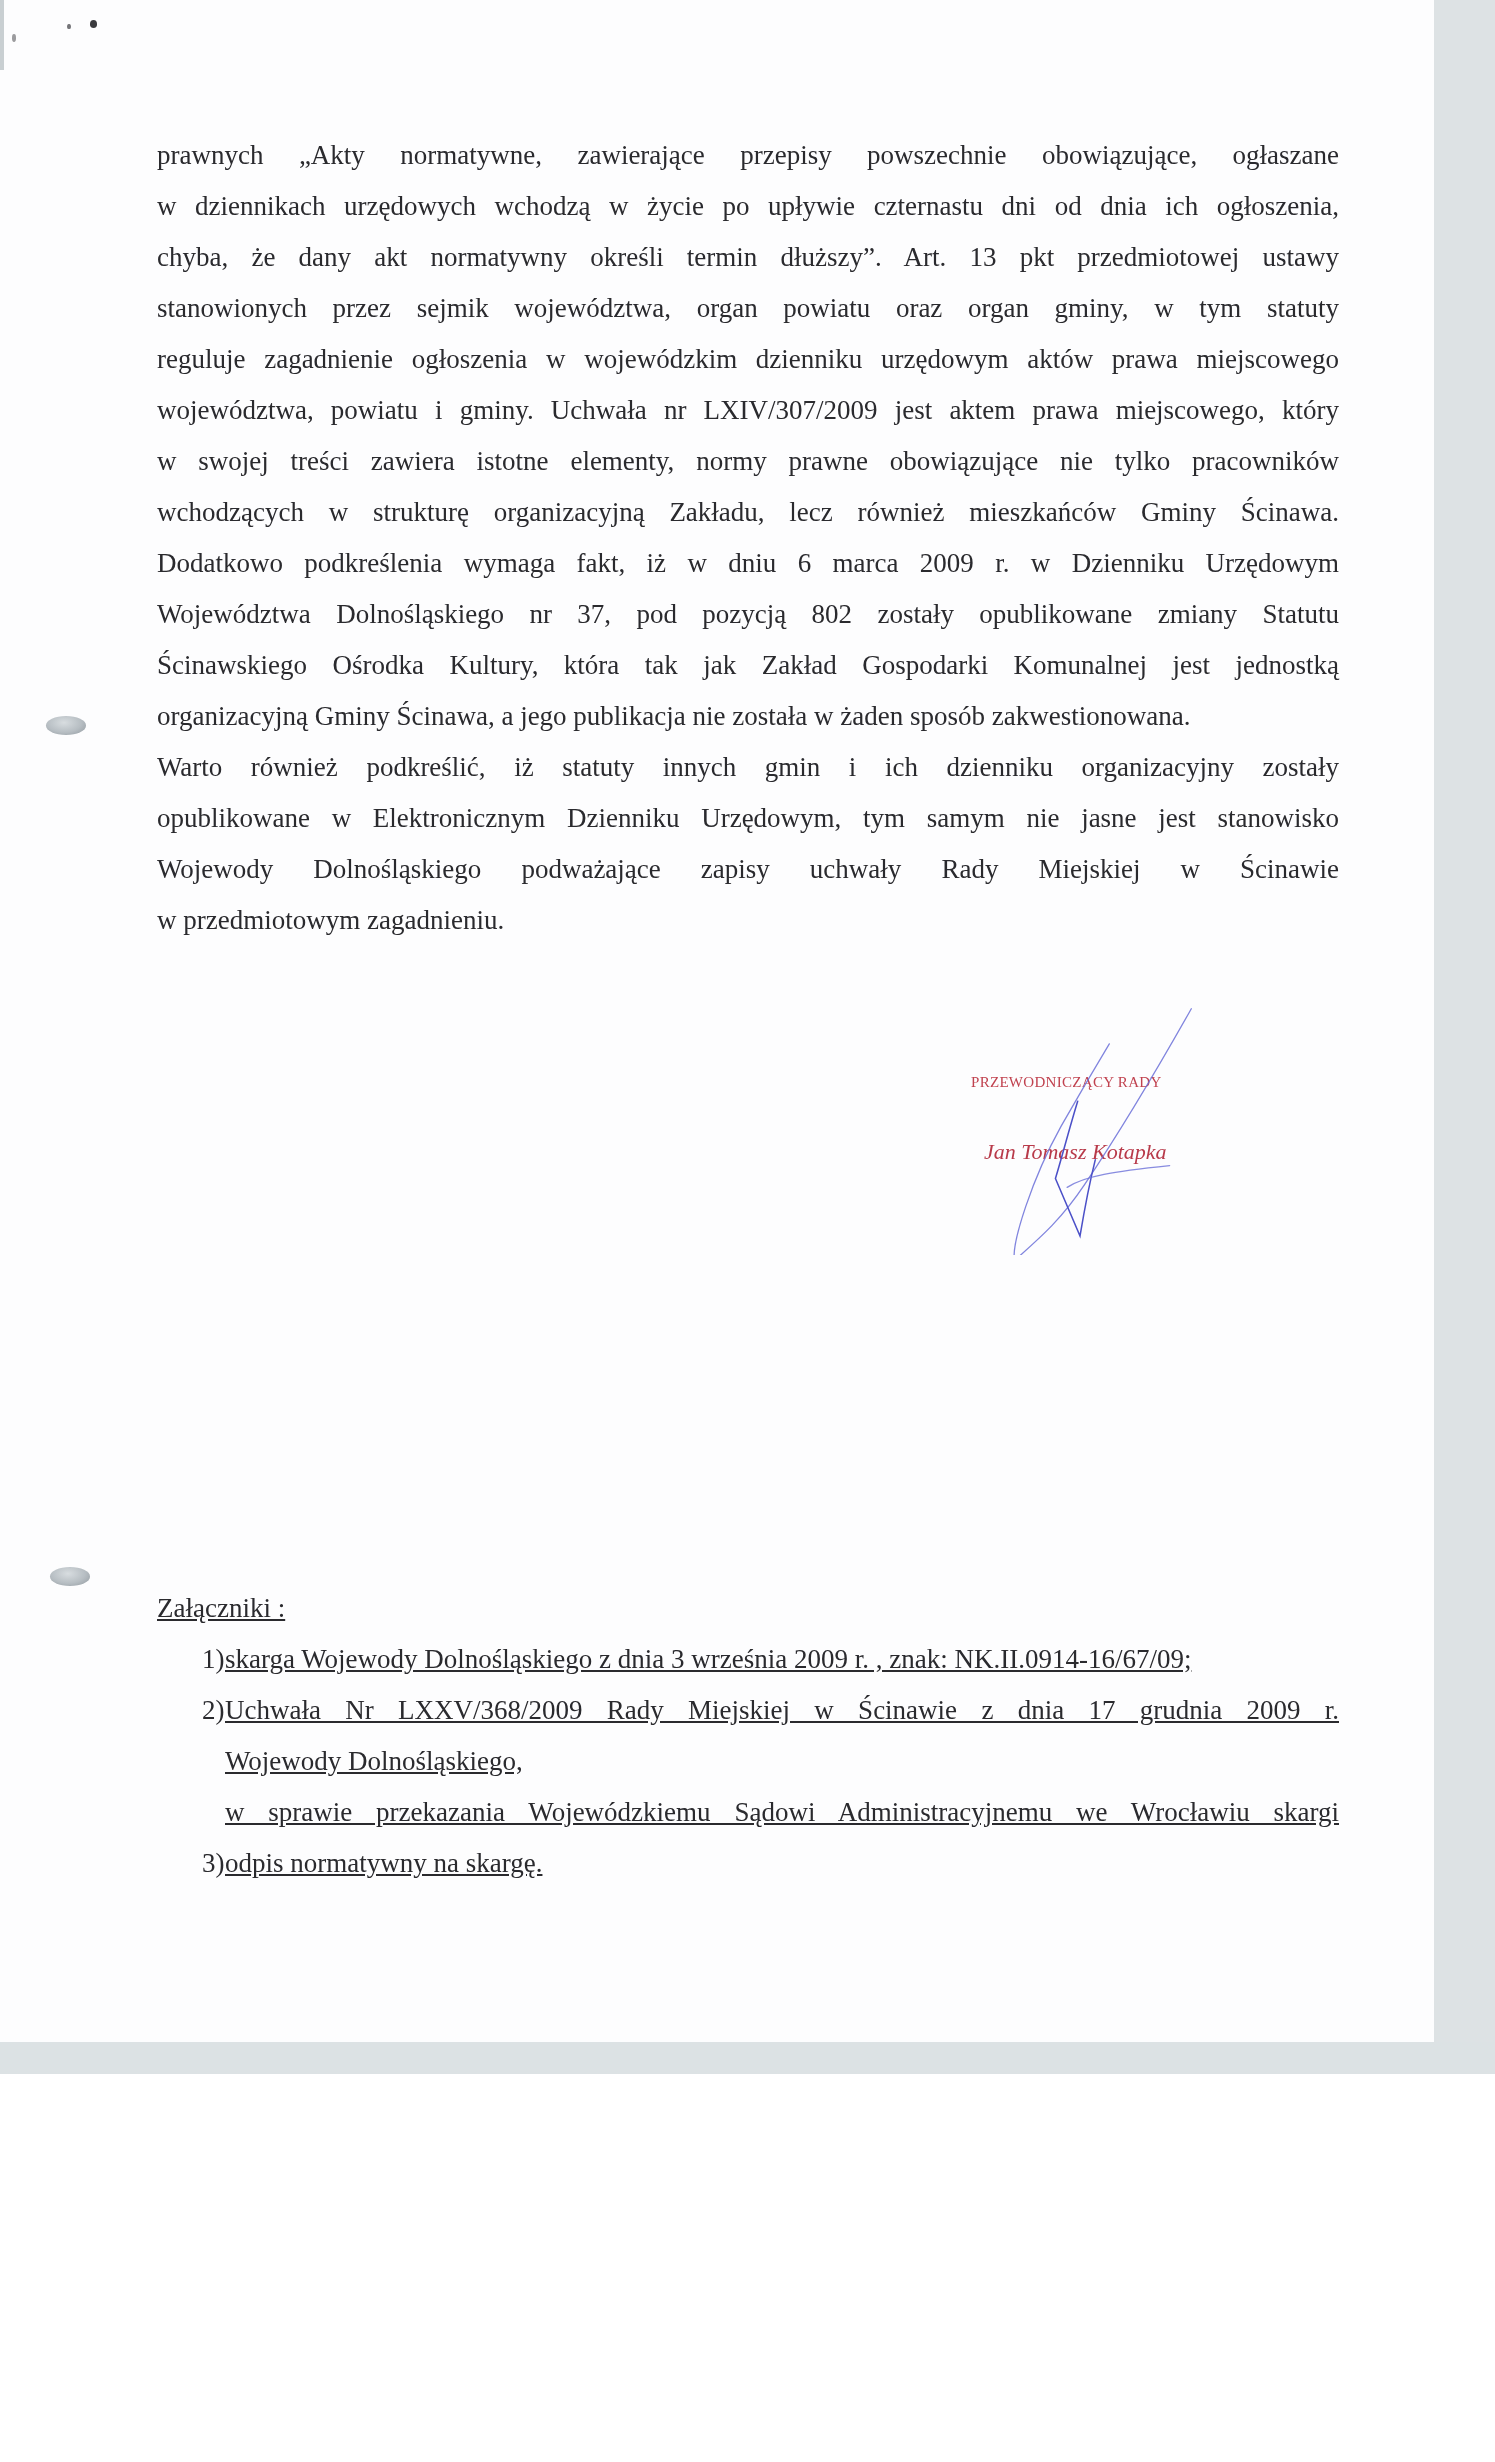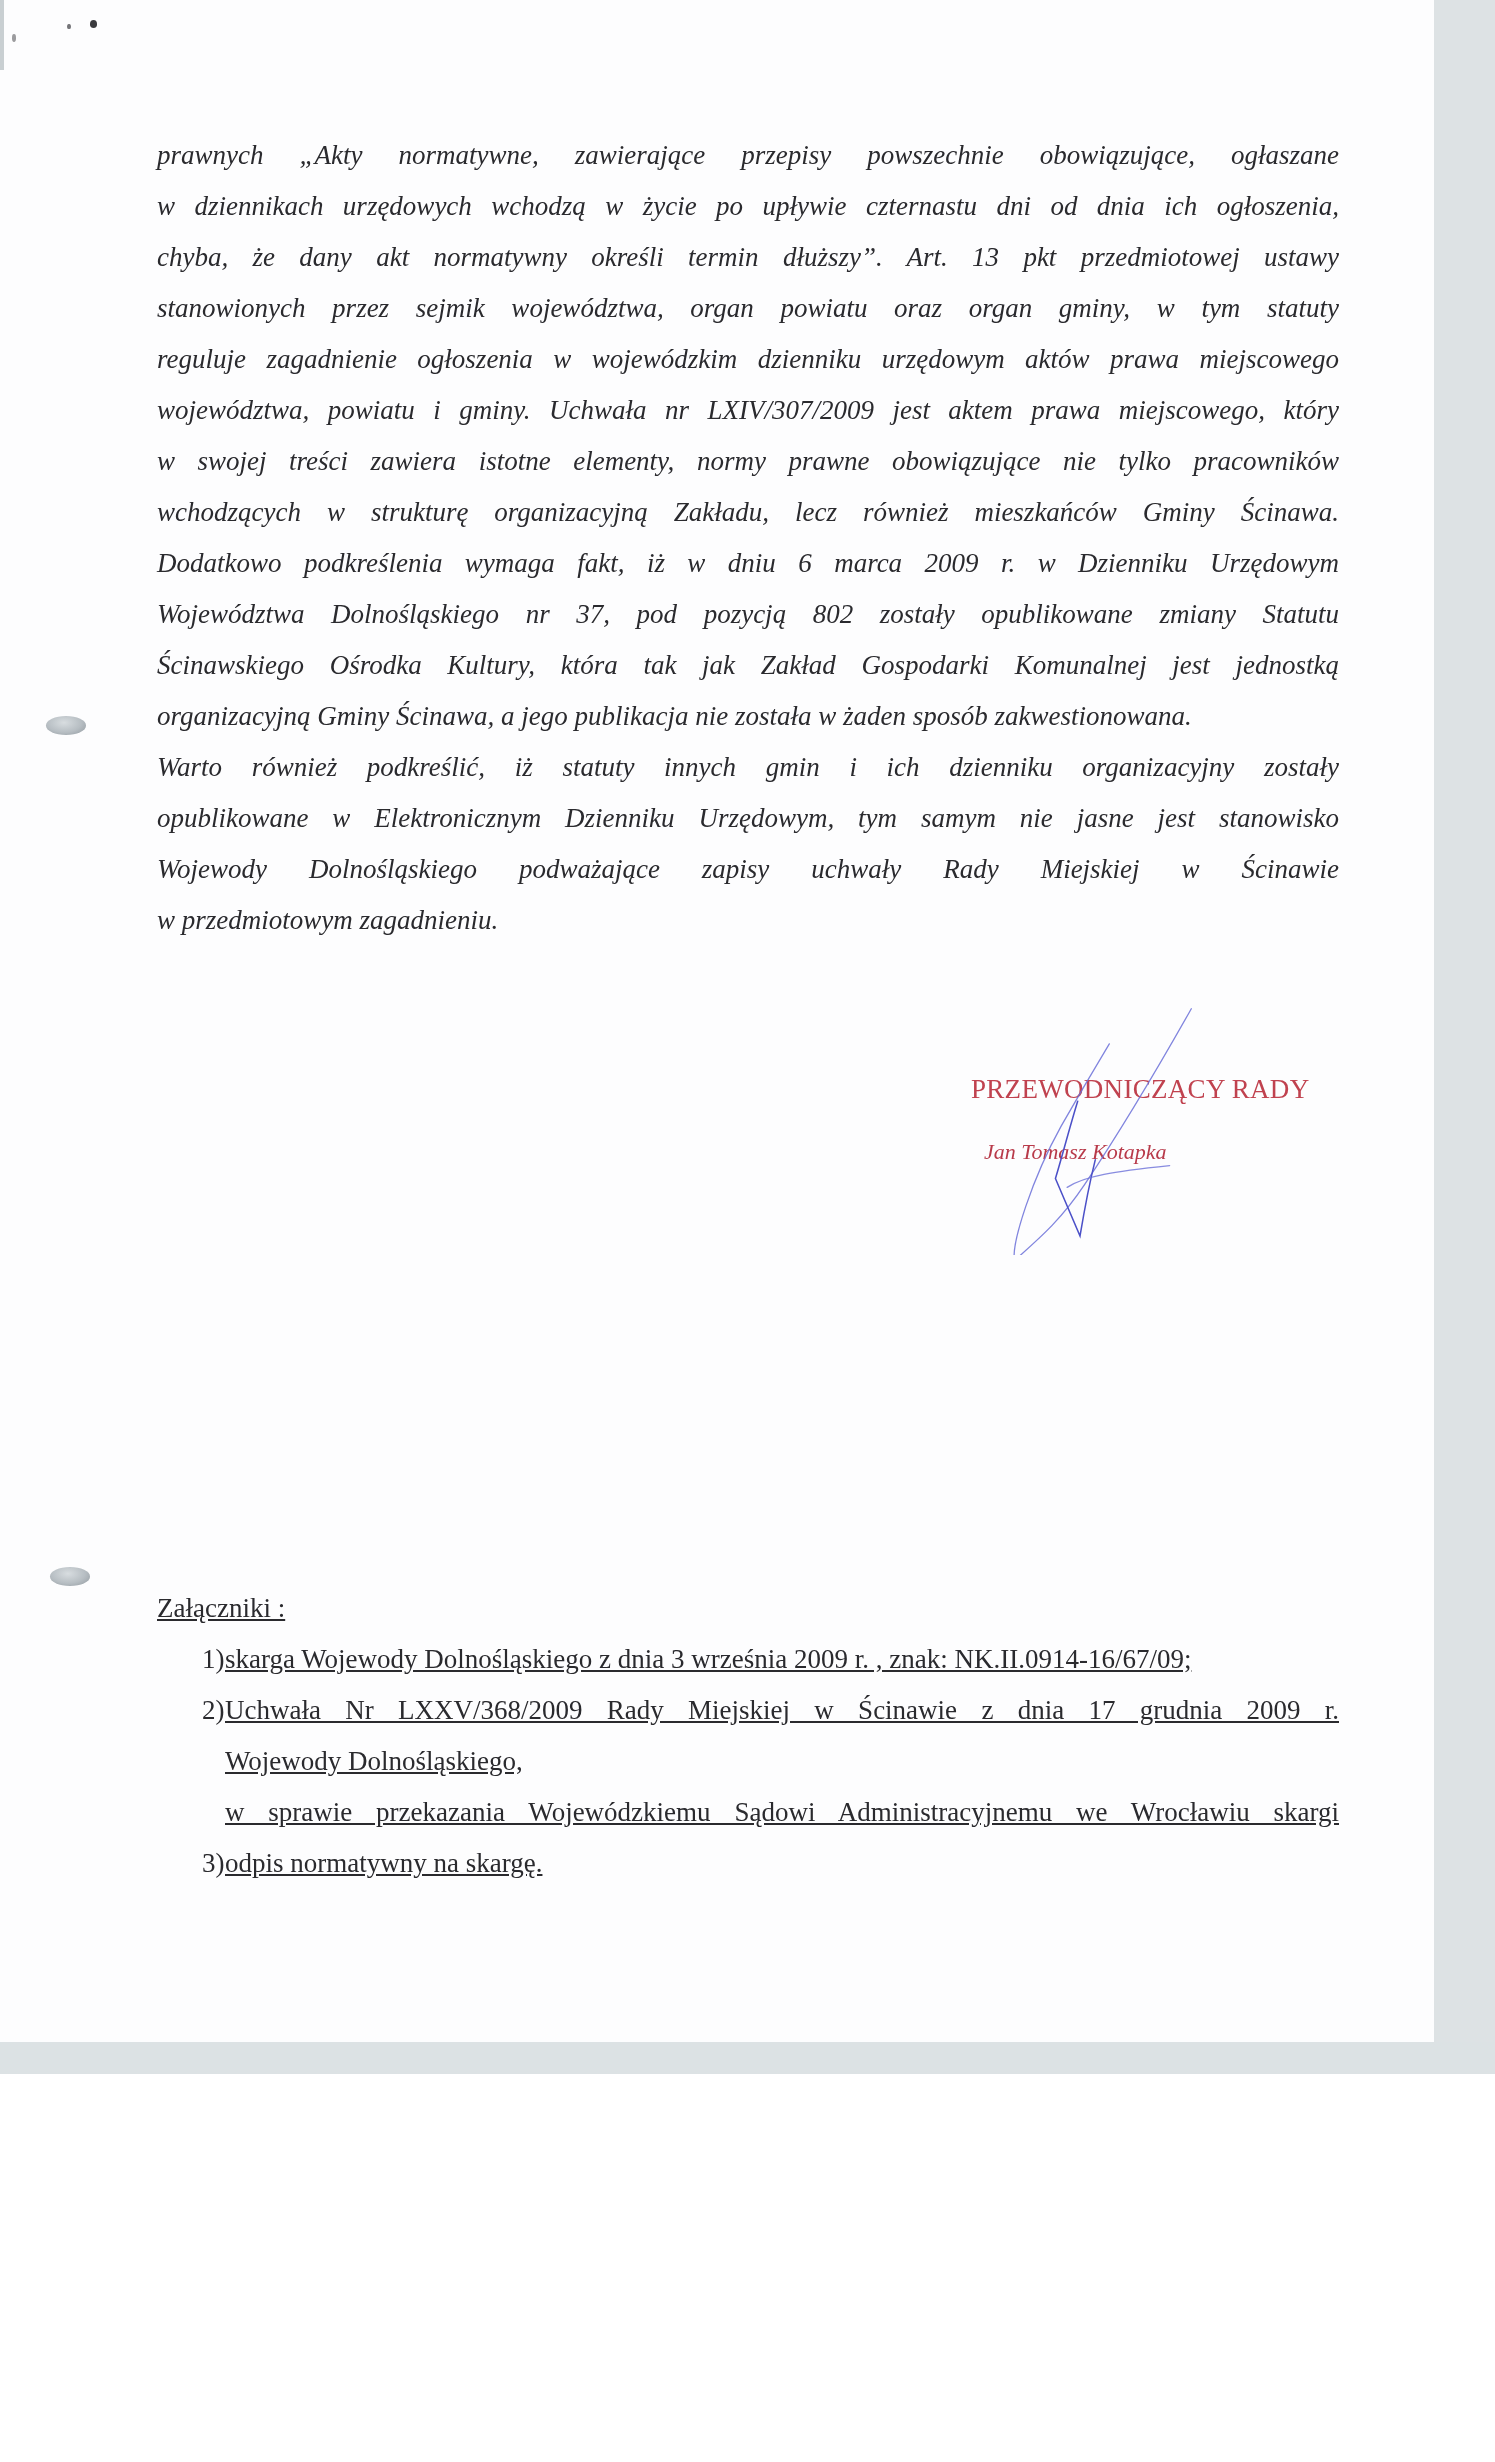--- a/index.html
+++ b/index.html
@@ -23,28 +23,28 @@
   .speck { position: absolute; background: #3a3a3e; border-radius: 50%; }
   .hole {
     position: absolute; width: 40px; height: 19px; border-radius: 50%;
     background: radial-gradient(ellipse at 45% 35%, #d8dde0 0%, #b7bec3 55%, #8f979d 100%);
   }
   .body-text {
     position: absolute; left: 157px; top: 130px; width: 1182px;
     font-size: 27px; line-height: 51px; text-align: justify;
   }
   .body-text .line {
-    display: block; white-space: nowrap; text-align-last: justify; text-align: justify; font-style: italic;
+    display: block; white-space: nowrap; text-align-last: justify; text-align: justify;
   }
   .body-text .line.last { text-align-last: left; }
   .stamp {
     position: absolute; left: 909px; top: 985px; width: 410px; height: 270px;
   }
   .stamp-title {
-    position: absolute; left: 62px; top: 89px; font-size: 27px; color: #c0424f; letter-spacing: 0.3px;
+    position: absolute; left: 62px; top: 89px; font-size: 15px; color: #c0424f; letter-spacing: 0.3px;
     white-space: nowrap;
   }
   .stamp-name {
     position: absolute; left: 75px; top: 154px; font-size: 22px; font-style: italic; color: #b83a4a;
     white-space: nowrap;
   }
   .signature { position: absolute; left: 0; top: 0; width: 410px; height: 270px; }
   .attachments {
     position: absolute; left: 157px; top: 1583px; width: 1182px; font-size: 27px; line-height: 51px; text-decoration: underline;
   }

